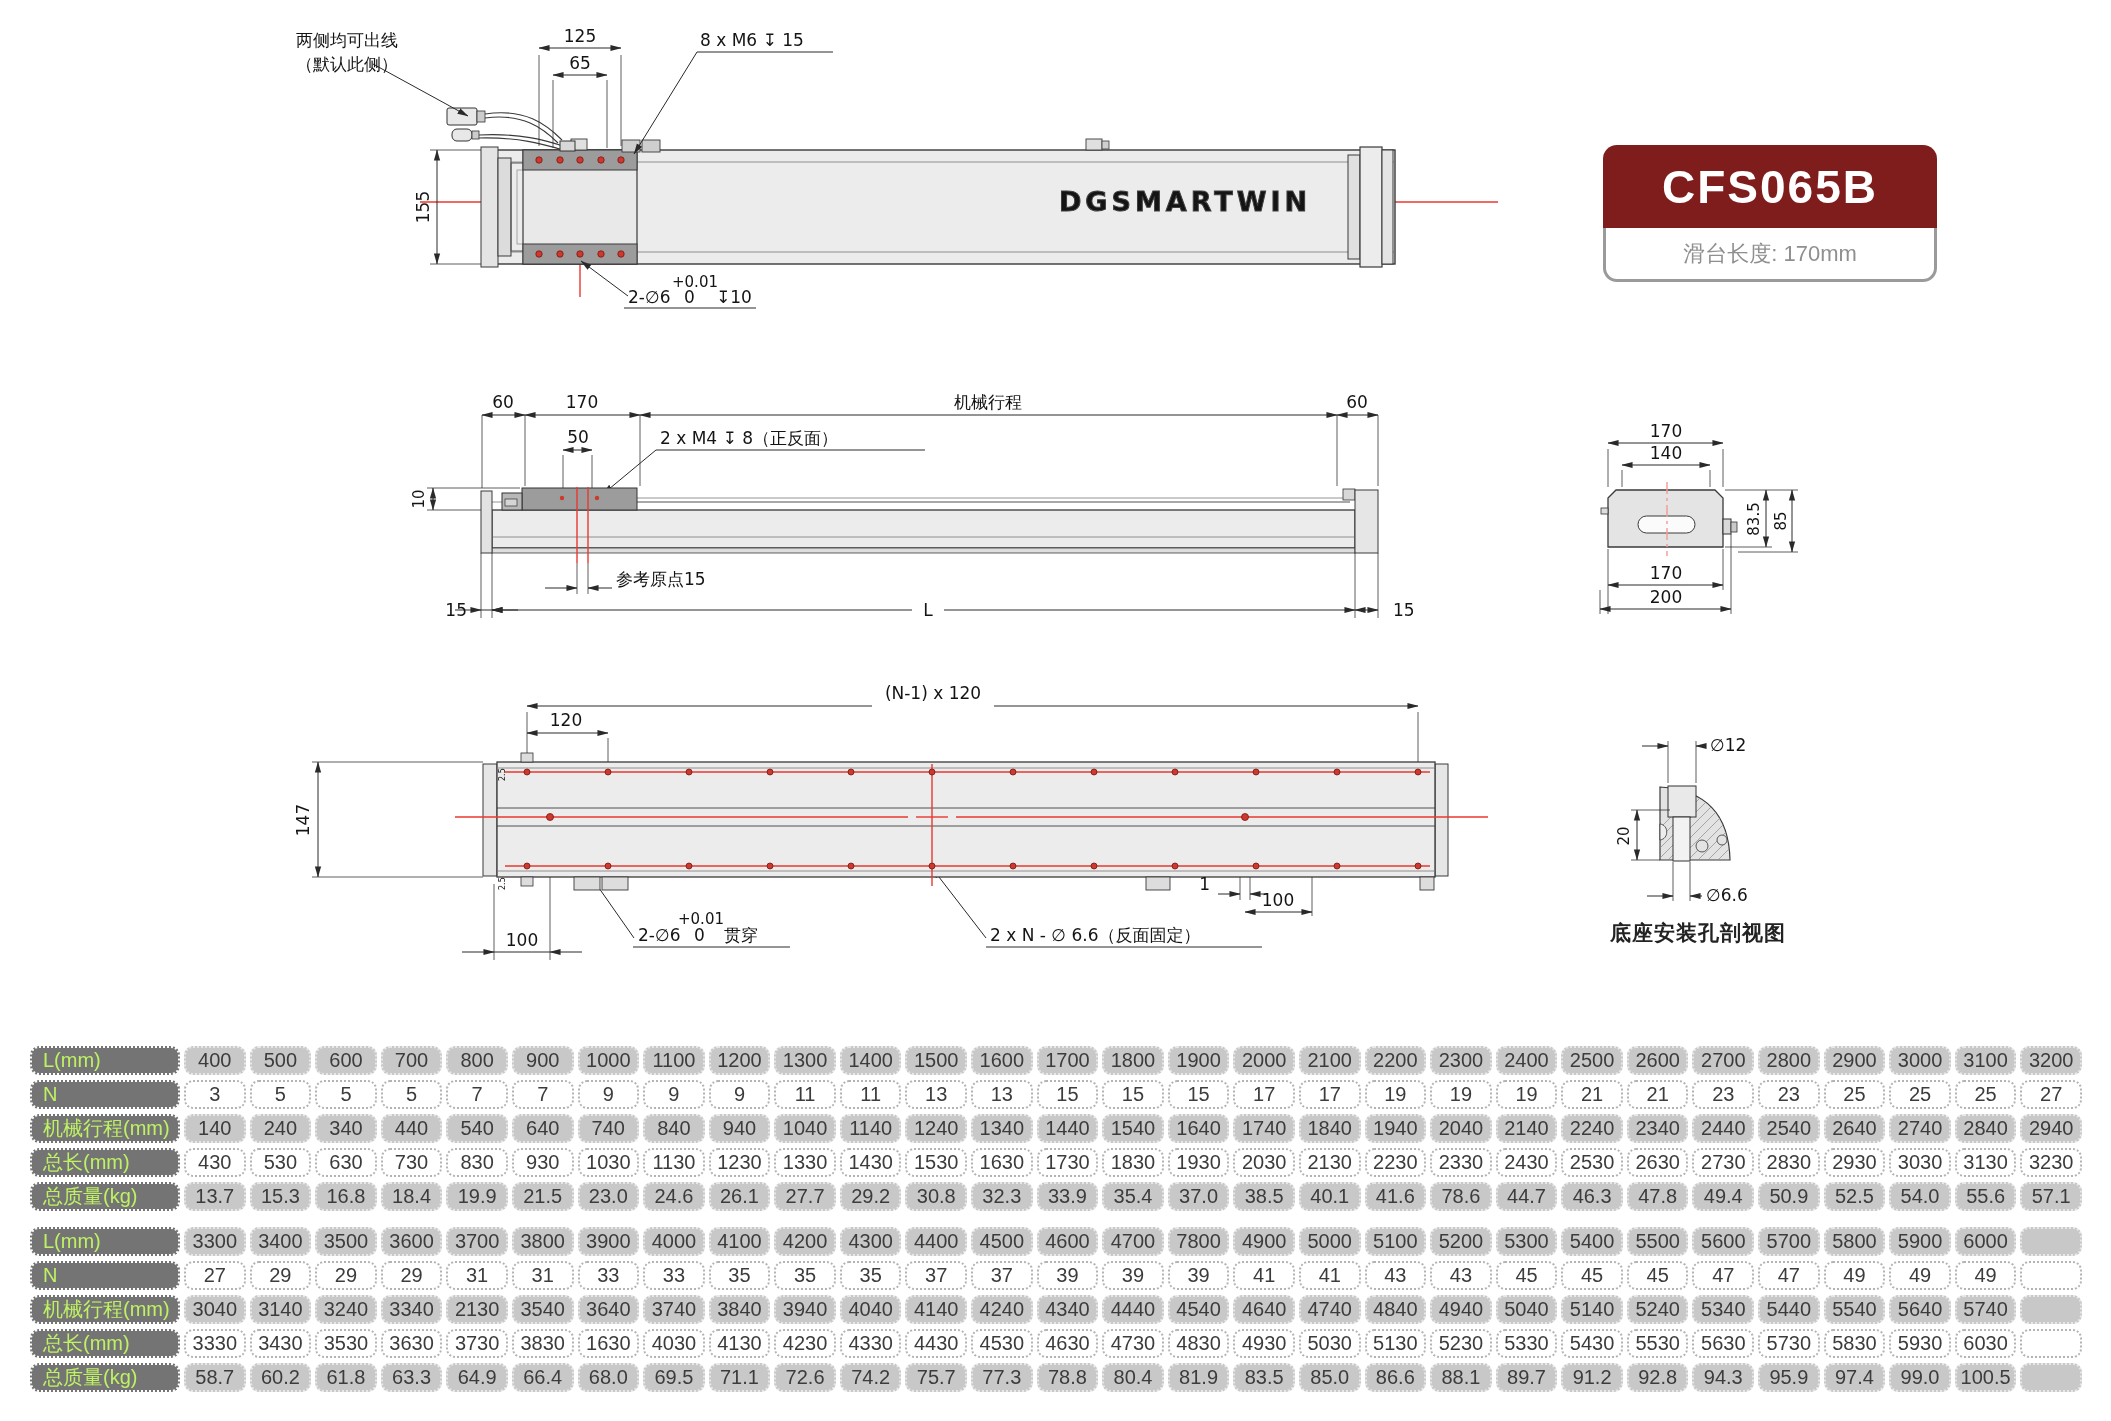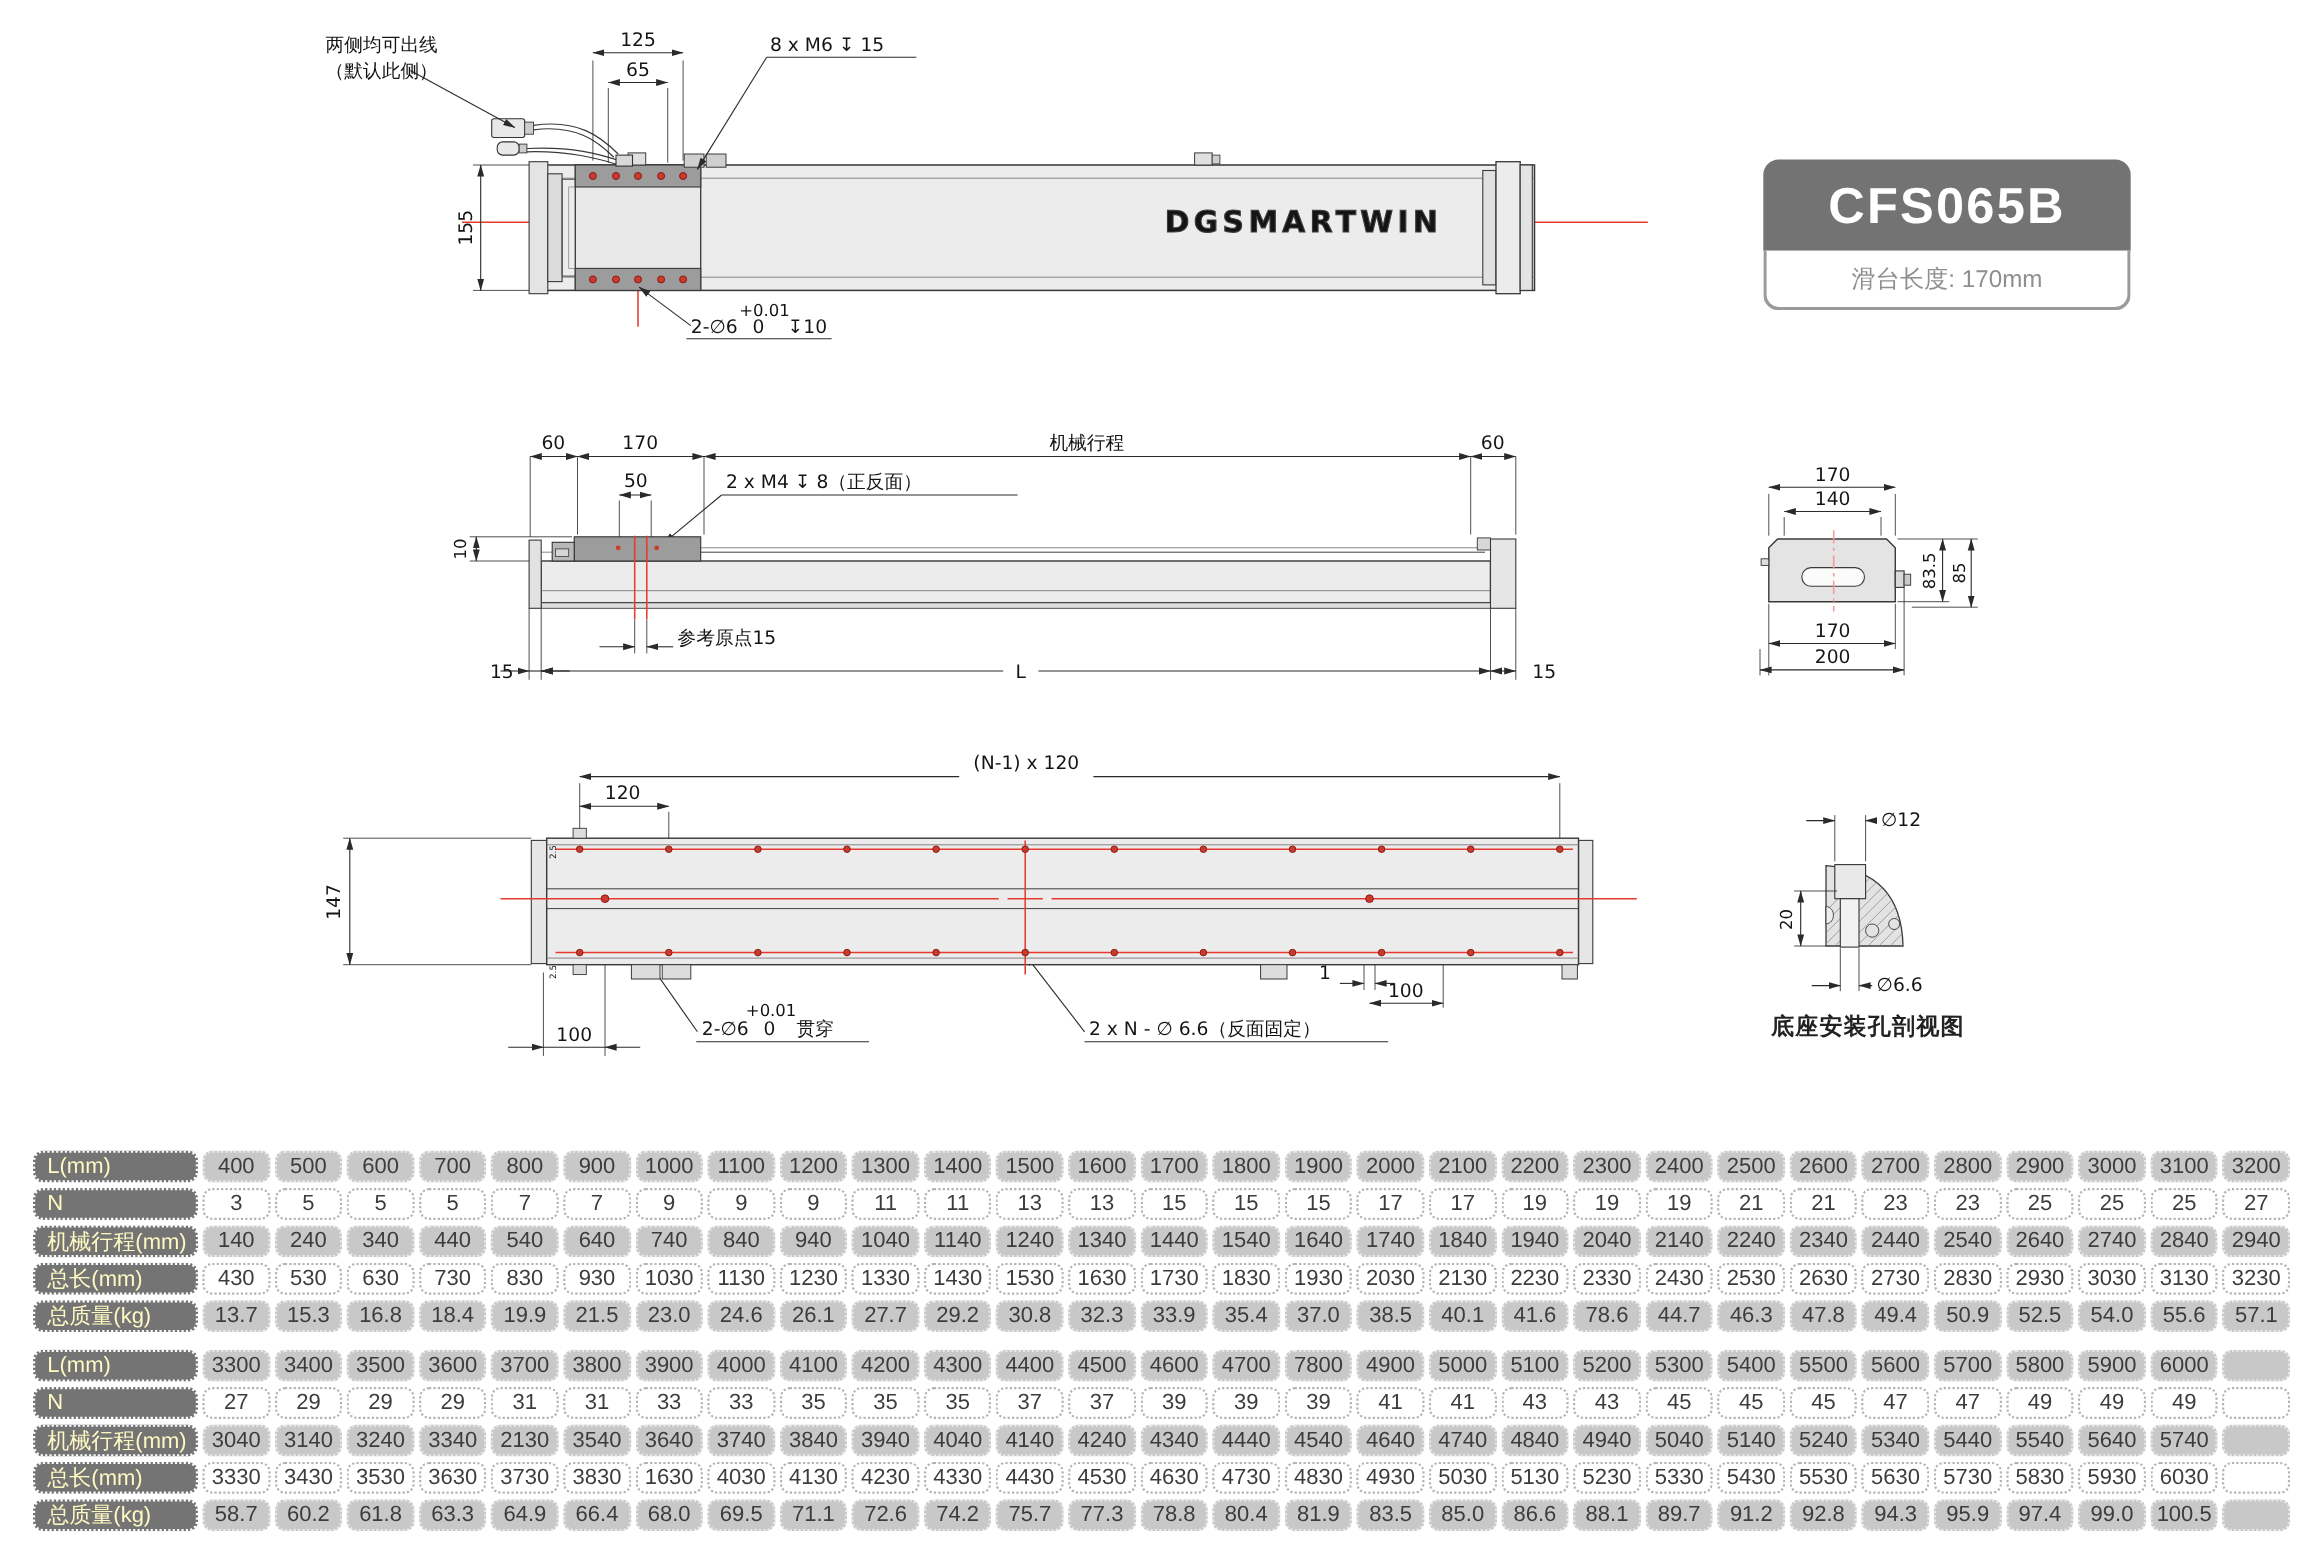--- a/index.html
+++ b/index.html
@@ -17,34 +17,34 @@
   .d     { stroke:#2a2a2a; stroke-width:1; fill:none; }
   .e     { stroke:#2a2a2a; stroke-width:0.75; fill:none; }
   .red   { stroke:#e8392f; stroke-width:1.4; fill:none; }
   .thin  { stroke:#787878; stroke-width:0.8; fill:none; }
   .rail  { stroke:#3e3e3e; stroke-width:0.9; fill:none; }
   .cable { stroke:#3a3a3a; stroke-width:1.1; fill:none; }
   .hatch { stroke:#8a8a8a; stroke-width:0.7; }
 
   
   .model-card { position:absolute; left:1603px; top:145px; width:334px; }
-  .model-card .hd { background:#737373; border-radius:14px 14px 0 0; height:83px;
+  .model-card .hd { background:#7f1d1d; border-radius:14px 14px 0 0; height:83px;
     display:flex; align-items:center; justify-content:center;
     color:#fff; font-size:46px; font-weight:bold; letter-spacing:2px; }
   .model-card .bd { background:#fff; border:3px solid #9a9a9a; border-top:none;
     border-radius:0 0 14px 14px; height:54px; display:flex; align-items:center;
     justify-content:center; color:#8f8f8f; font-size:22px; }
 
   
   .tables { position:absolute; left:30px; top:1046px; width:2052px; }
   .spec-table { display:grid; grid-template-columns:150px repeat(29,1fr);
                 gap:5px 4px; margin-bottom:16px; }
   .cell { height:29px; display:flex; align-items:center; justify-content:center;
           border-radius:9px; font-size:20px; color:#3c3c3c; overflow:hidden; }
-  .cell.head { background:#747474; color:#fef9c3; justify-content:flex-start;
+  .cell.head { background:#747474; color:#bef264; justify-content:flex-start;
                padding-left:11px; border:2px dotted #fdfdfd; }
   .cell.gray  { background:#c8c8c8; border:2px dotted #e8e8e8; }
   .cell.white { background:#fff;    border:2px dotted #b3b3b3; }
 </style>
 </head>
 <body>
 
 <svg class="abs" width="0" height="0">
   <defs>
     <marker id="arr" viewBox="0 0 12 8" refX="11.5" refY="4" markerWidth="11" markerHeight="8" orient="auto-start-reverse">

